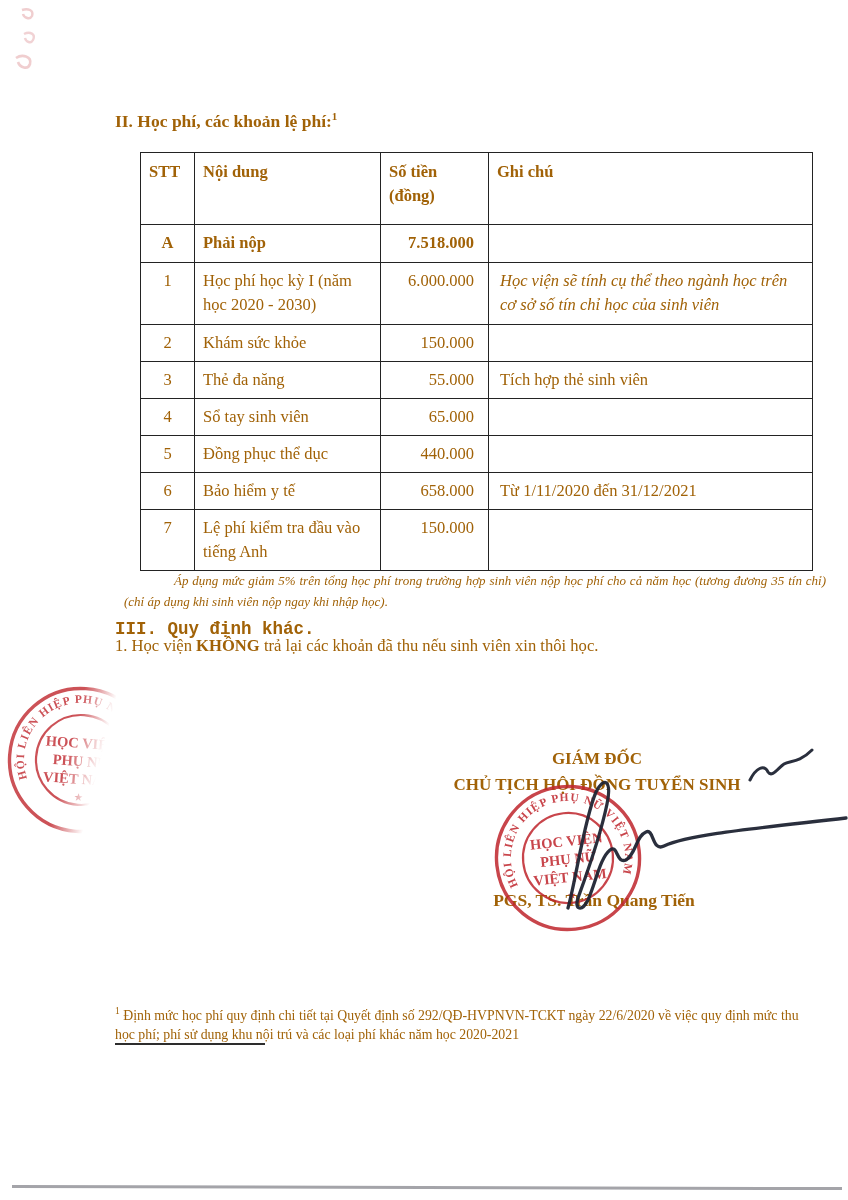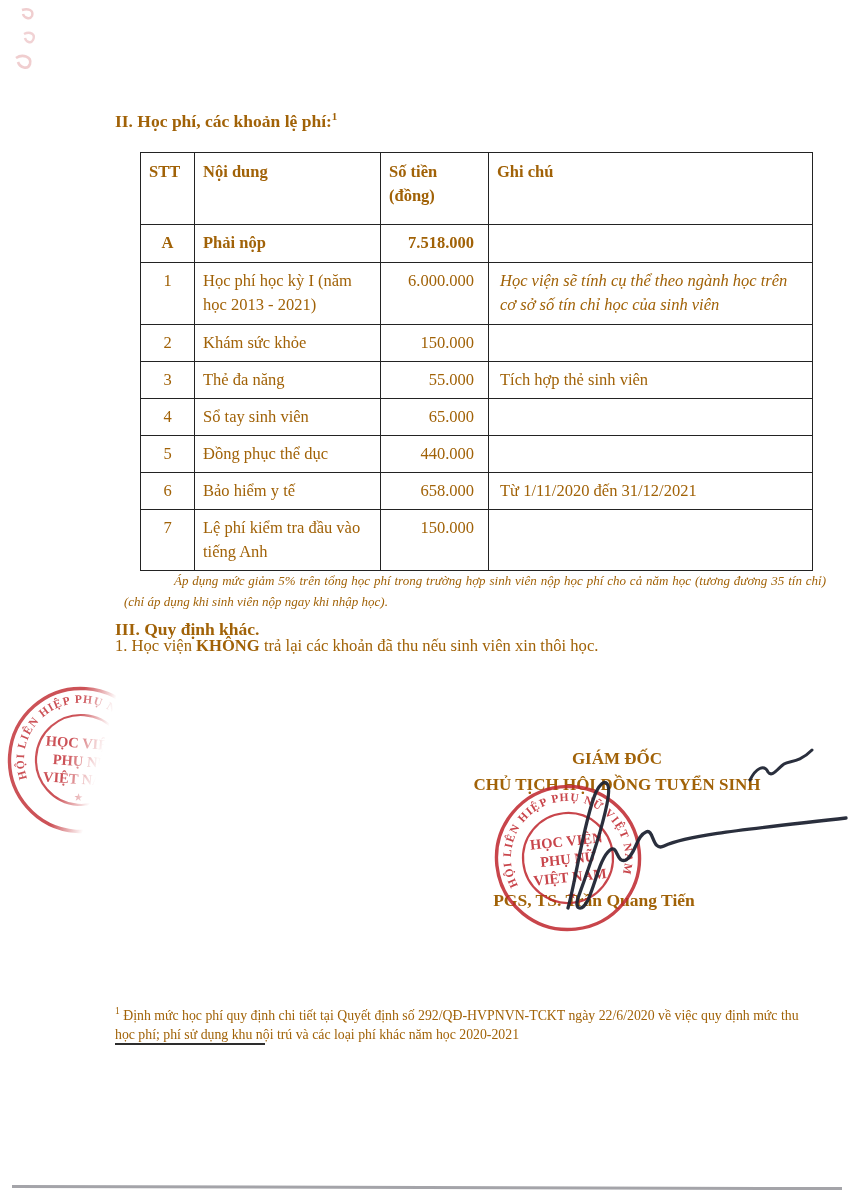--- a/index.html
+++ b/index.html
@@ -26,29 +26,29 @@
   .cell-amount{text-align:right;padding-right:14px !important;}
   .cell-note{padding-left:11px !important;}
   .row-bold td{font-weight:bold;}
   .note-italic{font-style:italic;}
   
   .note-para{
     position:absolute;left:124px;top:558px;width:702px;
     font-style:italic;font-size:13px;line-height:1.58;
     text-align:justify;text-indent:50px;
   }
-  .title-iii{position:absolute;left:115px;top:619px;font-size:17.5px;font-weight:bold;}
+  .title-iii{position:absolute;left:115px;top:619px;font-size:17.5px;font-weight:bold;font-family:Liberation Mono, monospace;}
   .list-item{position:absolute;left:115px;font-size:16.6px;white-space:nowrap;}
   .item-1{top:619px;}
   .item-2{top:696px;}
   .bold-inline{font-weight:bold;}
   .doc-link{color:inherit;text-decoration:underline;cursor:pointer;}
   
   .sign-block{
-    position:absolute;left:432px;top:746px;width:370px;
+    position:absolute;left:412px;top:746px;width:370px;
     text-align:center;font-weight:bold;font-size:17px;line-height:1.5;
   }
   .sign-name{
     position:absolute;left:424px;top:890px;width:340px;
     text-align:center;font-weight:bold;font-size:17.5px;
   }
   
   .stamp{position:absolute;width:150px;height:150px;opacity:.86;}
   .stamp-main{left:493px;top:783px;transform:rotate(-6deg);}
   .stamp-left{
@@ -104,21 +104,21 @@
     </thead>
     <tbody>
         <tr class="row-bold" style="height: 38px;">
           <td class="cell-stt">A</td>
           <td class="cell-content">Phải nộp</td>
           <td class="cell-amount">7.518.000</td>
           <td class="cell-note"></td>
         </tr>
         <tr style="height: 62px;">
           <td class="cell-stt">1</td>
-          <td class="cell-content">Học phí học kỳ I (năm học 2013 - 2021)</td>
+          <td class="cell-content">Học phí học kỳ I (năm học 2020 - 2030)</td>
           <td class="cell-amount">6.000.000</td>
           <td class="cell-note note-italic">Học viện sẽ tính cụ thể theo ngành học trên cơ sở số tín chỉ học của sinh viên</td>
         </tr>
         <tr style="height: 37px;">
           <td class="cell-stt">2</td>
           <td class="cell-content">Khám sức khỏe</td>
           <td class="cell-amount">150.000</td>
           <td class="cell-note"></td>
         </tr>
         <tr style="height: 37px;">

